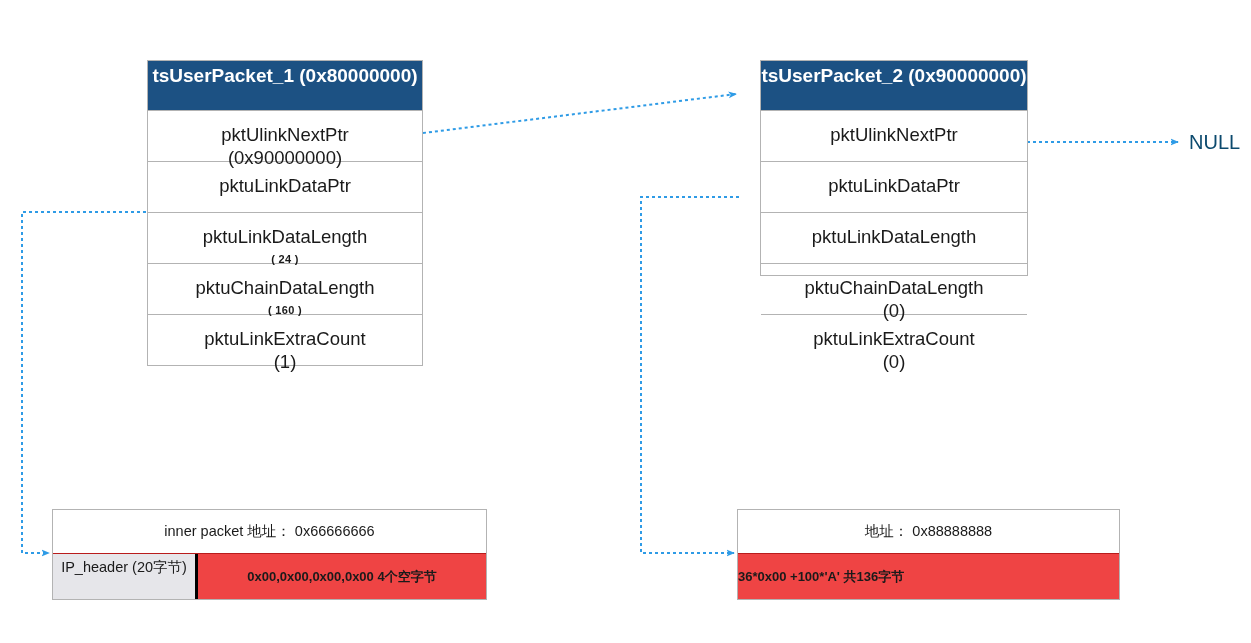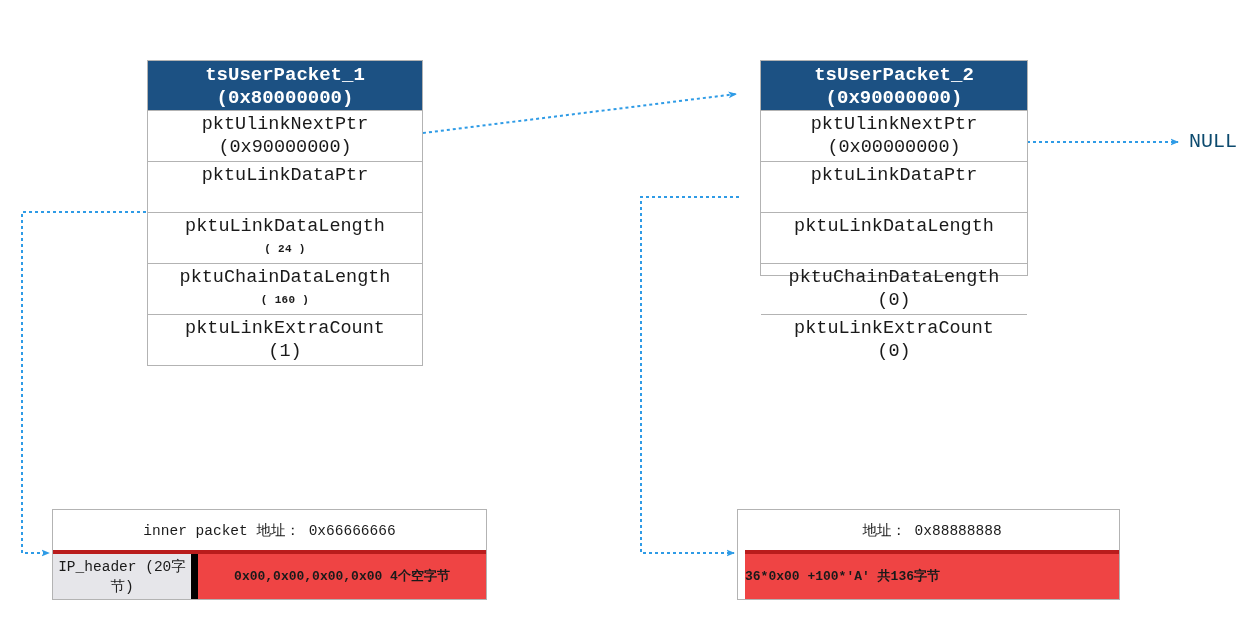--- a/index.html
+++ b/index.html
@@ -10,21 +10,20 @@
   body {
     font-family: "Liberation Sans", "DejaVu Sans", sans-serif;
     color: #1a1a1a;
   }
   #canvas {
     position: relative;
     width: 1251px;
     height: 643px;
     overflow: hidden;
     background: #ffffff;
-    font-family: Liberation Mono, monospace;
   }
 
   
   .struct {
     position: absolute;
     box-sizing: border-box;
     border: 1px solid #b3b3b3;
     background: #ffffff;
   }
   .struct-header {
@@ -39,21 +38,21 @@
     height: 50px;
     border-bottom: 1px solid #b3b3b3;
   }
   .struct-row {
     box-sizing: border-box;
     height: 51px;
     border-bottom: 1px solid #b3b3b3;
     text-align: center;
     font-size: 18.5px;
     line-height: 23px;
-    padding-top: 2px;
+    padding-top: 12px;
     color: #1a1a1a;
   }
   .struct-row:last-child { border-bottom: none; }
   .struct-row .rv { display: block; }
   .struct-row .rv-small {
     display: block;
     font-size: 11px;
     font-weight: bold;
     line-height: 22px;
     letter-spacing: 0.3px;
@@ -65,37 +64,37 @@
     box-sizing: border-box;
     border: 1px solid #b3b3b3;
   }
   .membuf-title {
     box-sizing: border-box;
     background: #ffffff;
     text-align: center;
     font-size: 14.5px;
     line-height: 43px;
     height: 44px;
-    border-bottom: 4px solid #b91c1c;
+    border-bottom: 1px solid #b91c1c;
     color: #1a1a1a;
   }
   .membuf-body {
     box-sizing: border-box;
     display: flex;
     height: 45px;
   }
   .cell-header {
     box-sizing: border-box;
     background: #E6E6EA;
     text-align: center;
     font-size: 14.5px;
     line-height: 20px;
     padding-top: 3px;
     color: #1a1a1a;
-    border-right: 7px solid #000000;
+    border-right: 3px solid #000000;
   }
   .cell-payload {
     box-sizing: border-box;
     background: #ef4444;
     flex: 1;
     text-align: center;
     font-size: 13px;
     font-weight: bold;
     line-height: 45px;
     color: #1a1a1a;
@@ -173,21 +172,20 @@
   </div>
 
   <div class="struct" style="left:760px; top:60px; width:268px; height:216px;">
     <div class="struct-header">
       <span class="rv">tsUserPacket_2</span>
       <span class="rv">(0x90000000)</span>
     </div>
 
     <div class="struct-row">
       <span class="rv">pktUlinkNextPtr</span>
-      <span class="rv">(0x00000000)</span>
     </div>
 
     <div class="struct-row">
       <span class="rv">pktuLinkDataPtr</span>
     </div>
 
     <div class="struct-row">
       <span class="rv">pktuLinkDataLength</span>
     </div>
 
@@ -208,20 +206,20 @@
     <div class="membuf-title">inner packet 地址： 0x66666666</div>
     <div class="membuf-body">
       <div class="cell-header" style="width:145px;">
         <span class="rv">IP_header</span>
         <span class="rv">(20字节)</span>
       </div>
       <div class="cell-payload">0x00,0x00,0x00,0x00 4个空字节</div>
     </div>
   </div>
 
-  <div class="membuf" style="left:737px; top:509px; width:383px; height:91px;padding-left:7px;">
+  <div class="membuf" style="left:737px; top:509px; width:383px; height:91px;">
     <div class="membuf-title">地址： 0x88888888</div>
     <div class="membuf-body">
       <div class="cell-payload wide-pad">36*0x00 +100*'A' 共136字节</div>
     </div>
   </div>
 
 </div>
 
 </body></html>

